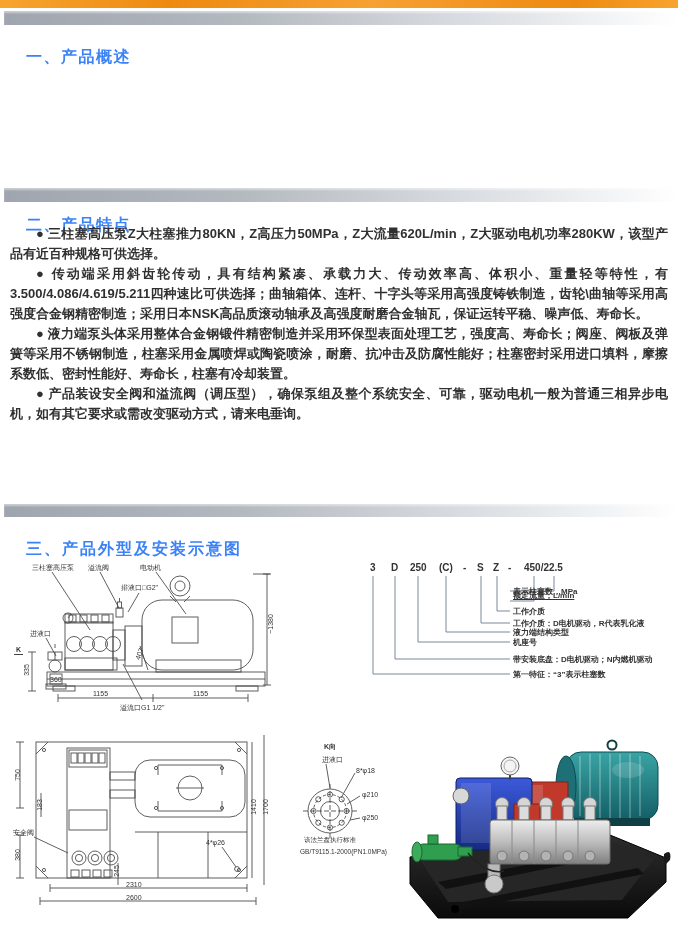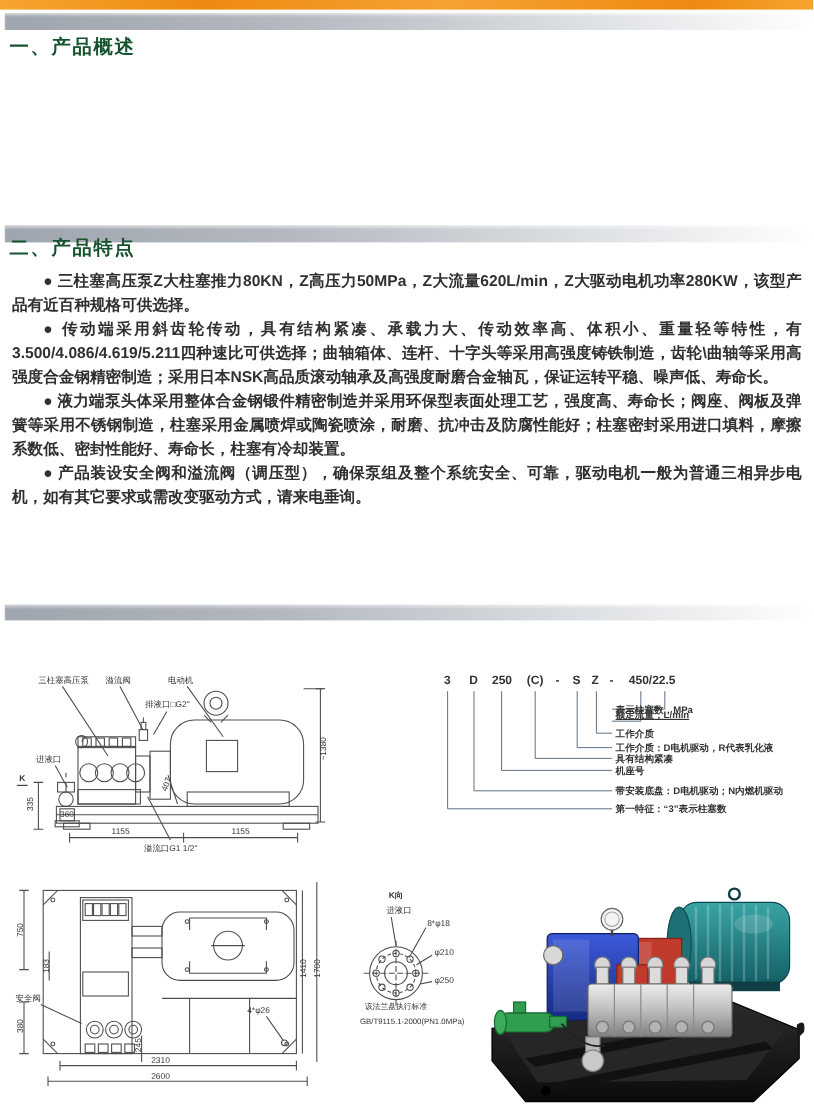--- a/index.html
+++ b/index.html
@@ -4,21 +4,21 @@
 <style>
   html,body{margin:0;padding:0;background:#ffffff;}
   .page{position:relative;width:678px;height:925px;background:#ffffff;overflow:hidden;
         font-family:"Liberation Sans","DejaVu Sans",sans-serif;color:#2f2f2f;}
   .bar-orange{position:absolute;top:0;left:0;right:0;height:8px;
         background:linear-gradient(90deg,#f7a42f 0%,#ee8a10 25%,#f6a133 55%,#ee8a10 85%,#f7a42f 100%);}
   .divider{position:absolute;left:4px;right:0;height:14px;
         background:linear-gradient(to right,#9fa5ae 0%,#b4b9c0 35%,#dde0e4 72%,#ffffff 100%);
         box-shadow:inset 0 2px 2px rgba(255,255,255,.45);}
   .d1{top:11px;} .d2{top:188px;} .d3{top:504px;height:13px;}
-  .sec-title{position:absolute;margin:0;color:#14532d;font-weight:bold;font-size:16px;letter-spacing:1.5px;white-space:nowrap;}
+  .sec-title{position:absolute;margin:18px;color:#3b82f6;font-weight:bold;font-size:16px;letter-spacing:1.5px;white-space:nowrap;}
   .t1{top:29px;left:8px;} .t2{top:197px;left:8px;}
   .t3{top:521px;left:8px;letter-spacing:2px;} .t4{top:521px;left:360px;letter-spacing:2px;}
   .body-text{position:absolute;left:10px;width:658px;margin:0;font-size:13px;line-height:20px;
         font-weight:600;color:#303030;text-align:justify;text-indent:2em;}
   .para-s1{top:57px;}
   .bullets{position:absolute;top:224px;left:10px;width:658px;}
   .bullets p{margin:0;font-size:13px;line-height:20px;font-weight:600;color:#303030;text-align:justify;text-indent:2em;}
   .panel{position:absolute;}
   .panel svg{position:absolute;top:0;left:0;}
   .lbl{position:absolute;font-size:7px;line-height:8px;color:#333;white-space:nowrap;font-weight:400;}
@@ -46,20 +46,21 @@
   <h2 class="sec-title t2">二、产品特点</h2>
 
   <div class="bullets">
     <p>● 三柱塞高压泵Z大柱塞推力80KN，Z高压力50MPa，Z大流量620L/min，Z大驱动电机功率280KW，该型产品有近百种规格可供选择。</p>
     <p>● 传动端采用斜齿轮传动，具有结构紧凑、承载力大、传动效率高、体积小、重量轻等特性，有3.500/4.086/4.619/5.211四种速比可供选择；曲轴箱体、连杆、十字头等采用高强度铸铁制造，齿轮\曲轴等采用高强度合金钢精密制造；采用日本NSK高品质滚动轴承及高强度耐磨合金轴瓦，保证运转平稳、噪声低、寿命长。</p>
     <p>● 液力端泵头体采用整体合金钢锻件精密制造并采用环保型表面处理工艺，强度高、寿命长；阀座、阀板及弹簧等采用不锈钢制造，柱塞采用金属喷焊或陶瓷喷涂，耐磨、抗冲击及防腐性能好；柱塞密封采用进口填料，摩擦系数低、密封性能好、寿命长，柱塞有冷却装置。</p>
     <p>● 产品装设安全阀和溢流阀（调压型），确保泵组及整个系统安全、可靠，驱动电机一般为普通三相异步电机，如有其它要求或需改变驱动方式，请来电垂询。</p>
   </div>
 
   <div class="divider d3"></div>
+  <h2 class="sec-title t3">三、产品外型及安装示意图</h2>
 
   <div class="panel" style="top:552px;left:8px;width:292px;height:176px;">
     <svg width="292" height="176" viewBox="0 0 292 176">
       <g stroke="#4d4d4d" stroke-width="0.9" fill="none">
 
         <rect x="39" y="120" width="218" height="14"></rect>
         <rect x="45" y="134" width="22" height="5"></rect>
           <rect x="228" y="134" width="22" height="5"></rect>
         <line x1="39" y1="127" x2="257" y2="127"></line>
 
@@ -154,21 +155,21 @@
     <span class="tok" style="left:81px;top:6px;">(C)</span>
     <span class="tok" style="left:105px;top:6px;">-</span>
     <span class="tok" style="left:119px;top:6px;">S</span>
     <span class="tok" style="left:135px;top:6px;">Z</span>
     <span class="tok" style="left:150px;top:6px;">-</span>
     <span class="tok" style="left:166px;top:6px;">450/22.5</span>
     <span class="mlbl" style="top:31px;">表示柱塞数，MPa</span>
     <span class="mlbl" style="top:35px;text-decoration:underline;">额定流量，L/min</span>
     <span class="mlbl" style="top:51px;">工作介质</span>
     <span class="mlbl" style="top:63px;">工作介质：D电机驱动，R代表乳化液</span>
-    <span class="mlbl" style="top:72px;">具有结构紧凑</span>
+    <span class="mlbl" style="top:72px;">液力端结构类型</span>
     <span class="mlbl" style="top:82px;text-align:right;">机座号</span>
     <span class="mlbl" style="top:99px;">带安装底盘：D电机驱动；N内燃机驱动</span>
     <span class="mlbl" style="top:114px;">第一特征：“3”表示柱塞数</span>
   </div>
 
   <div class="panel" style="top:735px;left:8px;width:292px;height:190px;">
     <svg width="292" height="190" viewBox="0 0 292 190">
       <g stroke="#4d4d4d" stroke-width="0.9" fill="none">
 
         <rect x="28" y="7" width="211" height="136"></rect>

